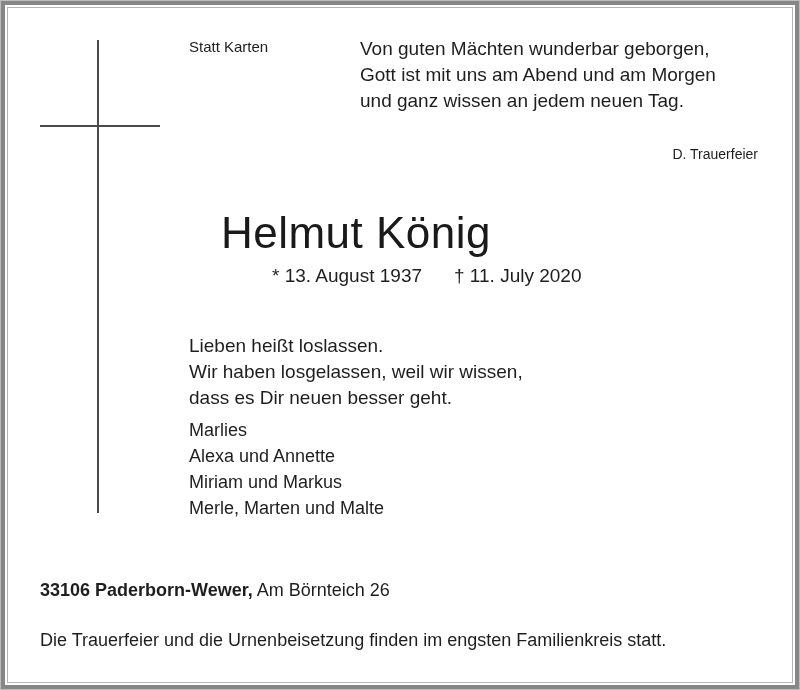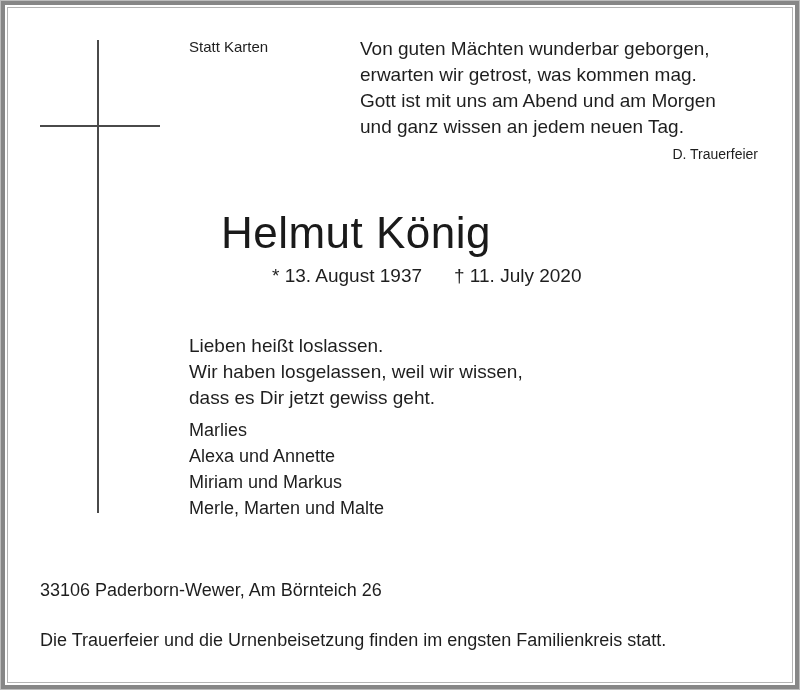--- a/index.html
+++ b/index.html
@@ -16,56 +16,55 @@
   .abs { position:absolute; white-space:nowrap; }
   .statt { left:189px; top:38px; font-size:15px; }
   .poem { left:360px; top:36px; font-size:19px; line-height:26px; }
   .author { right:42px; top:146px; font-size:14px; }
   .name { left:0; width:712px; text-align:center; top:208px; font-size:44px; letter-spacing:0.5px; color:#1a1a1a; }
   .dates { left:272px; top:265px; font-size:19px; }
   .dates .death { margin-left:32px; }
   .quote { left:189px; top:333px; font-size:19px; line-height:26px; }
   .family { left:189px; top:417px; font-size:18px; line-height:26px; font-weight:normal; }
   .address { left:40px; top:580px; font-size:18px; }
-  .address b { font-weight:normal; }
+  .address b { font-weight:bold; }
   .notice { left:40px; top:630px; font-size:18px; }
   .line { display:block; }
 </style>
 </head>
 <body>
 
 <div class="frame-outer"></div>
 <div class="frame-thick"></div>
 <div class="frame-inner"></div>
 
 <div>
   <div class="cross-v"></div>
   <div class="cross-h"></div>
 </div>
 
 <div class="abs statt">Statt Karten</div>
 
 <div class="abs poem">
   <span class="line">Von guten Mächten wunderbar geborgen,</span>
-  <span class="line">erwarten wir getrost, was kommen mag.</span>
   <span class="line">Gott ist mit uns am Abend und am Morgen</span>
   <span class="line">und ganz wissen an jedem neuen Tag.</span>
 </div>
 <div class="abs author">D. Trauerfeier</div>
 
 <div class="abs name">Helmut König</div>
 
 <div class="abs dates">
   <span>* 13. August 1937</span><span class="death">† 11. July 2020</span>
 </div>
 
 <div class="abs quote">
   <span class="line">Lieben heißt loslassen.</span>
   <span class="line">Wir haben losgelassen, weil wir wissen,</span>
-  <span class="line">dass es Dir jetzt gewiss geht.</span>
+  <span class="line">dass es Dir neuen besser geht.</span>
 </div>
 
 <div class="abs family">
   <span class="line">Marlies</span>
   <span class="line">Alexa und Annette</span>
   <span class="line">Miriam und Markus</span>
   <span class="line">Merle, Marten und Malte</span>
 </div>
 
 <div class="abs address">

